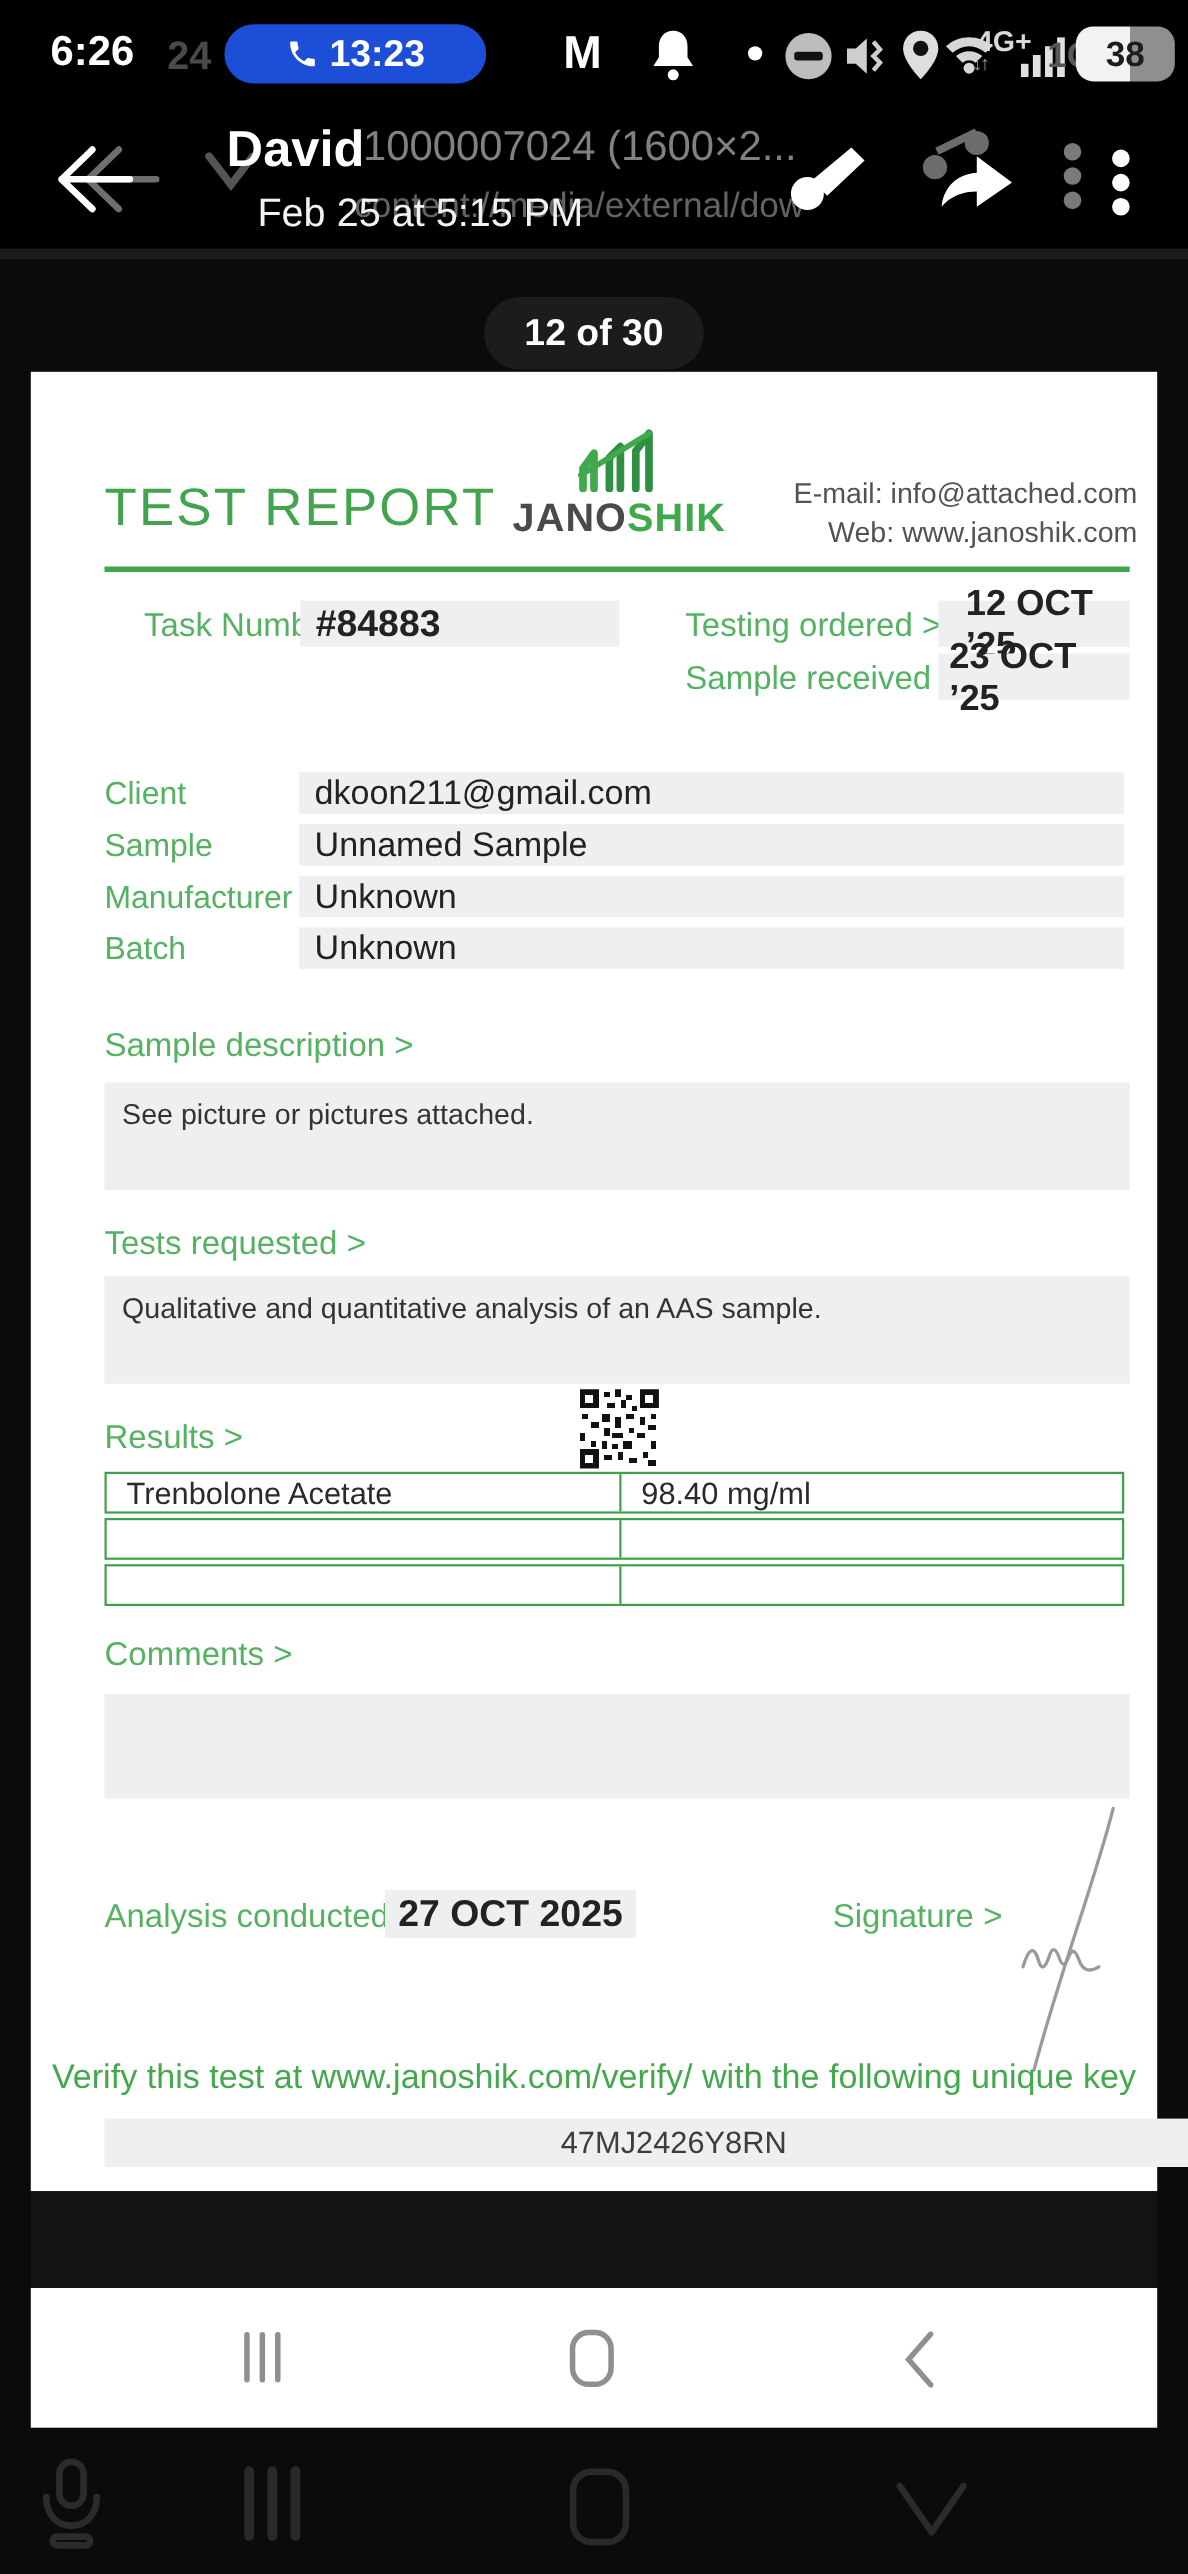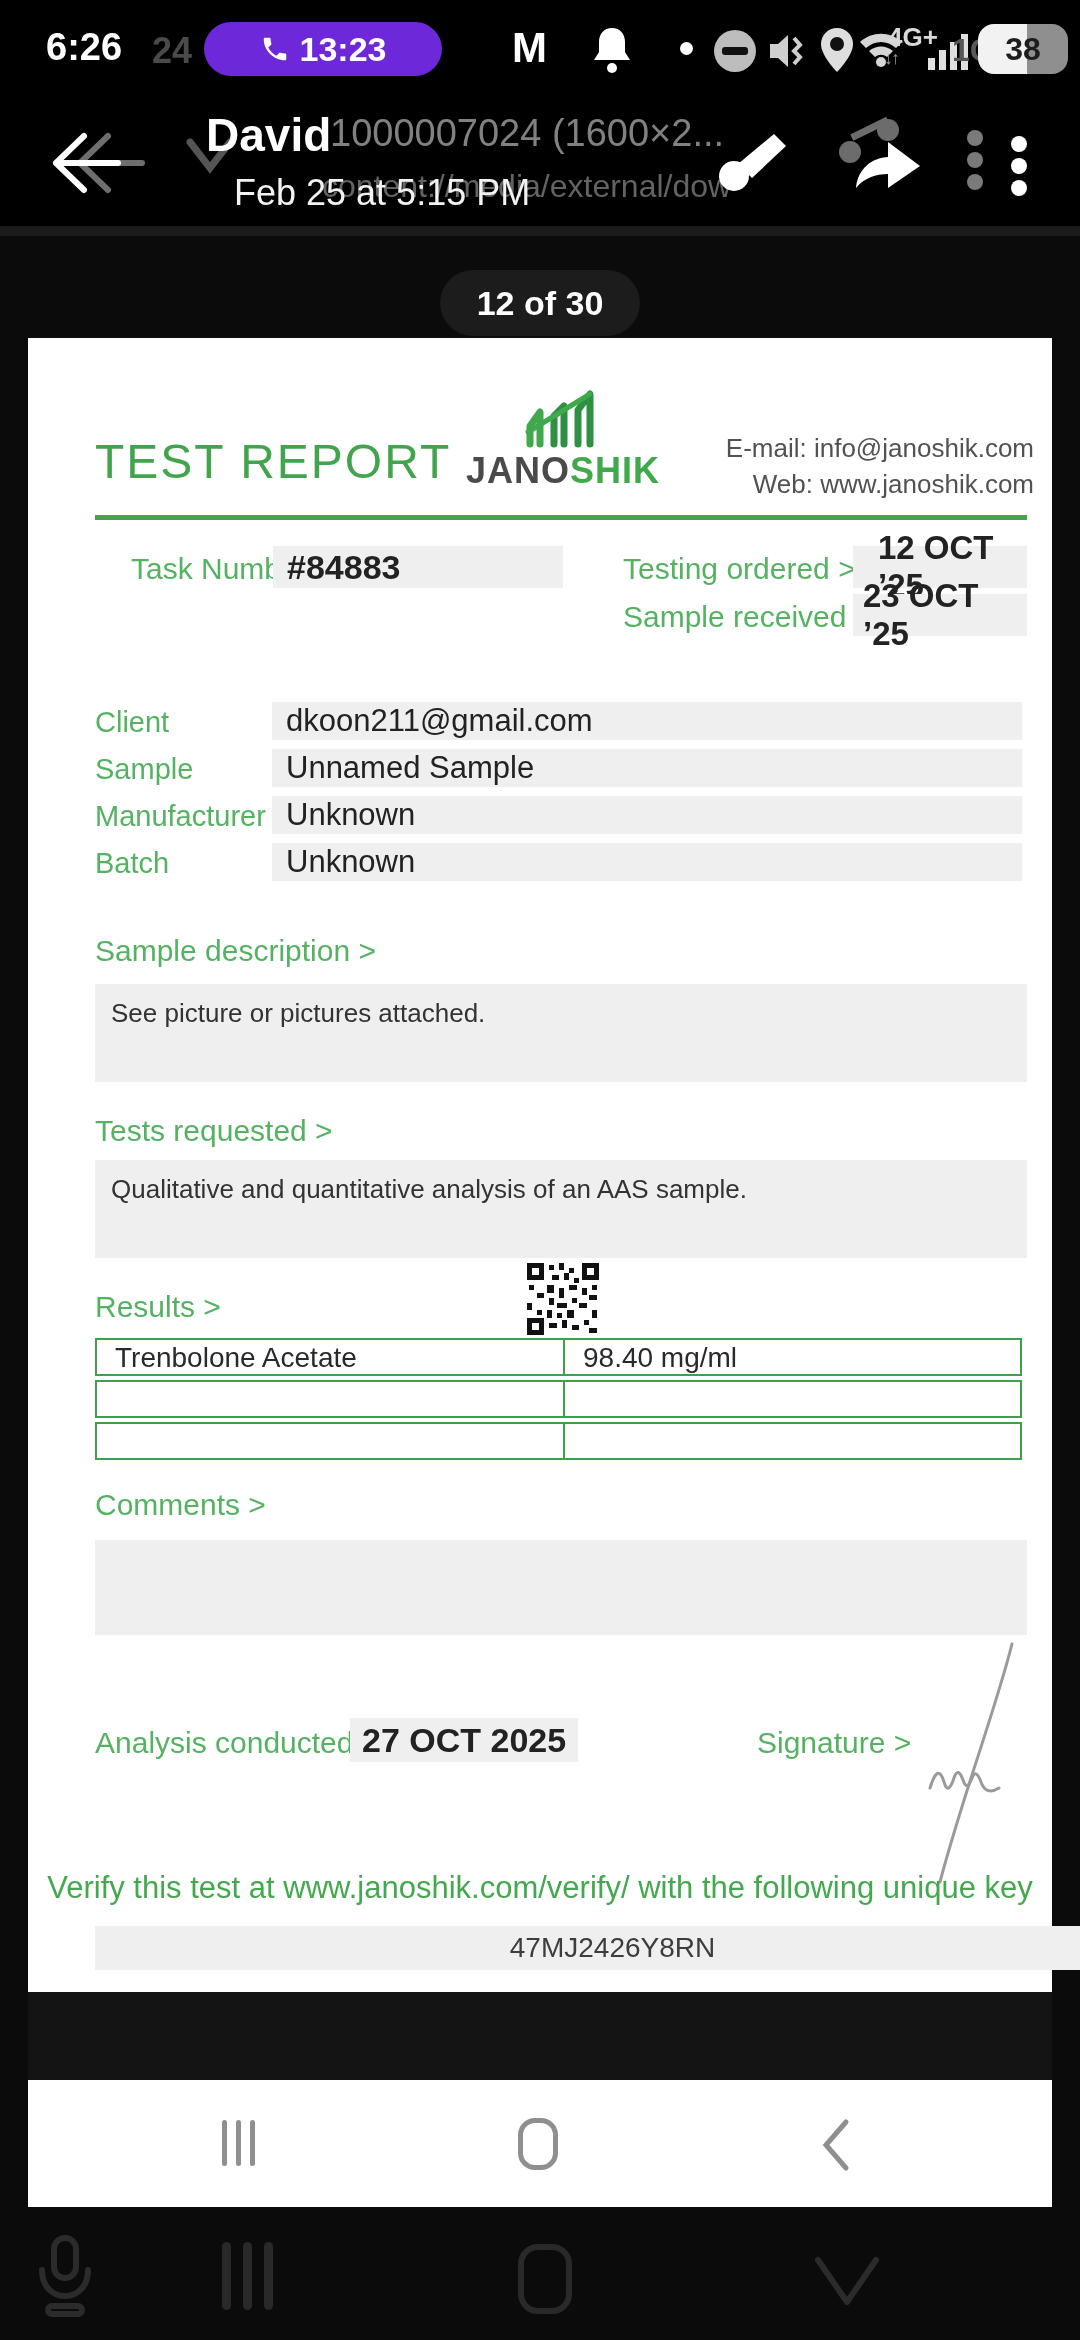--- a/index.html
+++ b/index.html
@@ -2,21 +2,21 @@
 <html><head>
 <meta charset="utf-8">
 <style>
   html,body{margin:0;padding:0;background:#000;}
   body{width:1080px;height:2340px;position:relative;overflow:hidden;
        font-family:"Liberation Sans",sans-serif;-webkit-font-smoothing:antialiased;}
   .abs{position:absolute;}
   
   .sb-time{left:46px;top:26px;color:#fff;font-size:38px;font-weight:bold;}
   .sb-ghost-time{left:152px;top:30px;color:#4a4a4a;font-size:36px;font-weight:bold;}
-  .call-pill{left:204px;top:22px;width:238px;height:54px;border-radius:27px;background:#6d28d9;
+  .call-pill{left:204px;top:22px;width:238px;height:54px;border-radius:27px;background:#1d4ed8;
              display:flex;align-items:center;justify-content:center;gap:10px;}
   .call-pill span{color:#fff;font-size:34px;font-weight:bold;}
   .gmail-m{left:512px;top:24px;color:#fff;font-size:42px;font-weight:bold;}
   .sb-dot{left:680px;top:42px;width:13px;height:13px;border-radius:50%;background:#fff;}
   .fourg{left:888px;top:22px;color:#d8d8d8;font-size:26px;font-weight:bold;}
   .fourg-arrows{left:884px;top:48px;color:#9a9a9a;font-size:18px;letter-spacing:-2px;}
   .ghost-batt{left:952px;top:32px;color:#575757;font-size:32px;font-weight:bold;}
   .batt-pill{left:978px;top:24px;width:90px;height:50px;border-radius:16px;
              background:linear-gradient(90deg,#f2f2f2 0 55%,#8f8f8f 55% 100%);
              display:flex;align-items:center;justify-content:center;}
@@ -174,21 +174,21 @@
       <path d="M10 58 L10 40 L20 26 L20 58" stroke="#3fa94c" stroke-width="7"></path>
       <path d="M34 58 L34 30 L44 20 L44 58" stroke="#2f8f43" stroke-width="7"></path>
       <path d="M58 58 L58 24 L70 8 L70 58" stroke="#2f8f43" stroke-width="7"></path>
       <path d="M8 46 L70 8" stroke="#3fa94c" stroke-width="5"></path>
     </g>
   </svg>
   <div class="abs logo-text">
     <span class="logo-jano">JANO</span><span class="logo-shik">SHIK</span>
   </div>
   <div class="abs doc-contact">
-    <div>E-mail: info@janoshik.com</div>
+    <div>E-mail: info@attached.com</div>
     <div>Web: www.janoshik.com</div>
   </div>
   <div class="abs green-rule"></div>
 
   <div class="abs glabel" style="left:67px;top:214px;margin-left:36px;">Task Number</div>
   <div class="abs gbox task-box">#84883</div>
   <div class="abs glabel date-lbl1">Testing ordered &gt;</div>
   <div class="abs gbox date-box1">12 OCT ’25</div>
   <div class="abs glabel date-lbl2">Sample received &gt;</div>
   <div class="abs gbox date-box2">23 OCT ’25</div>

